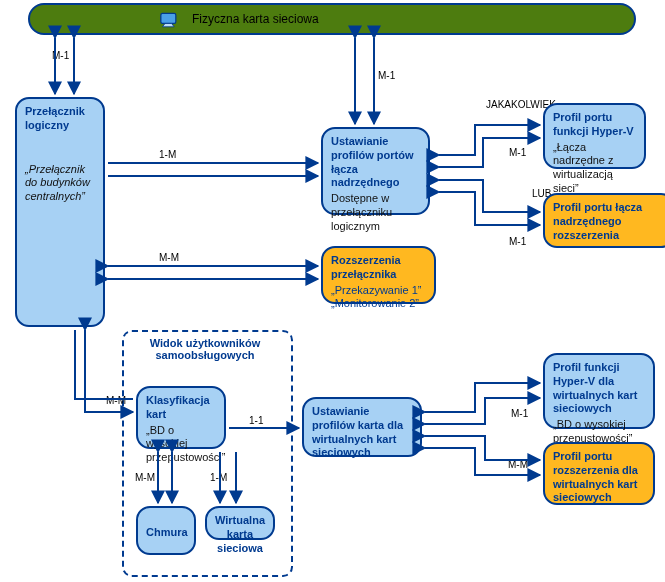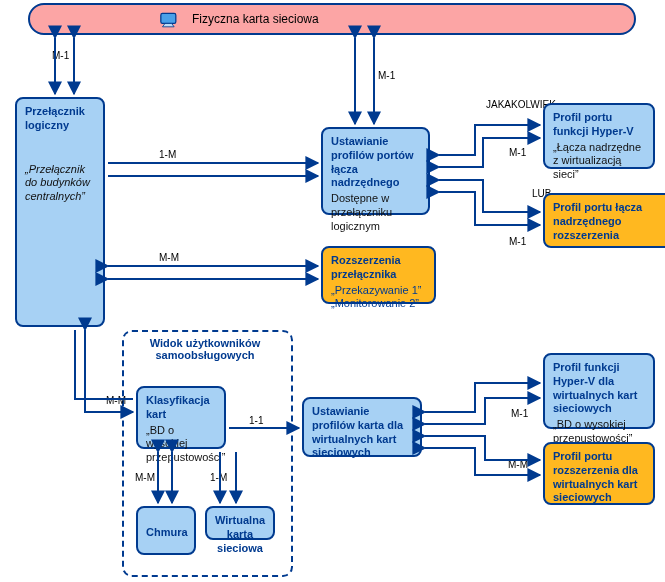--- a/index.html
+++ b/index.html
@@ -1,33 +1,33 @@
 <!DOCTYPE html>
 <html><head>
 <meta charset="utf-8">
 <style>
   body { margin:0; padding:0; font-family: "Segoe UI", Arial, sans-serif; background:#fff; }
   .canvas { position:relative; width:665px; height:582px; overflow:hidden; }
   .box {
     position:absolute;
     border:2px solid #003a8f;
-    border-radius:8px;
+    border-radius:14px;
     background:#a7d1f4;
     padding:6px 8px;
     font-size:11px;
     color:#000;
     line-height:1.25;
     box-sizing:border-box;
   }
   .box.yellow { background:#ffb820; }
   .box.bold-title .title { font-weight:700; color:#003a8f; }
   .title { font-weight:700; color:#003a8f; display:block; }
   .sub { font-style:italic; color:#111; display:block; margin-top:2px; }
   .top-box { position:absolute; left:28px; top:3px; width:608px; height:32px;
-    border:2px solid #003a8f; border-radius:16px; background:#fca5a5;
+    border:2px solid #003a8f; border-radius:16px; background:#4d7c0f;
     display:flex; align-items:center; padding-left:130px; font-size:12px;
     box-sizing:border-box;
   }
   .nic-icon { width:20px; height:16px; margin-right:12px; display:inline-block; }
   .dashed-group {
     position:absolute;
     border:2px dashed #003a8f;
     border-radius:10px;
   }
   .group-label {
@@ -72,21 +72,21 @@
     <span class="sub" style="font-style:normal; color:#003a8f;">„Przekazywanie 1” „Monitorowanie 2”</span>
   </div>
 
   <span class="edge-label" style="left:159px; top:252px;">M-M</span>
 
   <span class="edge-label" style="left:486px; top:99px; width:55px; white-space:normal;">JAKAKOLWIEK</span>
   <span class="edge-label" style="left:509px; top:147px;">M-1</span>
   <span class="edge-label" style="left:532px; top:188px;">LUB</span>
   <span class="edge-label" style="left:509px; top:236px;">M-1</span>
 
-  <div class="box bold-title" style="left:543px; top:103px; width:112px; height:66px;">
+  <div class="box bold-title" style="left:543px; top:103px; width:103px; height:66px;">
     <span class="title">Profil portu funkcji Hyper-V</span>
     <span class="sub" style="font-style:normal;">„Łącza nadrzędne z wirtualizacją sieci”</span>
   </div>
 
   <div class="box yellow bold-title" style="left:543px; top:193px; width:132px; height:55px;">
     <span class="title" style="color:#003a8f;">Profil portu łącza nadrzędnego rozszerzenia</span>
   </div>
 
   <div class="dashed-group" style="left:122px; top:330px; width:167px; height:243px;"></div>
   <div class="group-label" style="left:140px; top:337px;">Widok użytkowników samoobsługowych</div>

